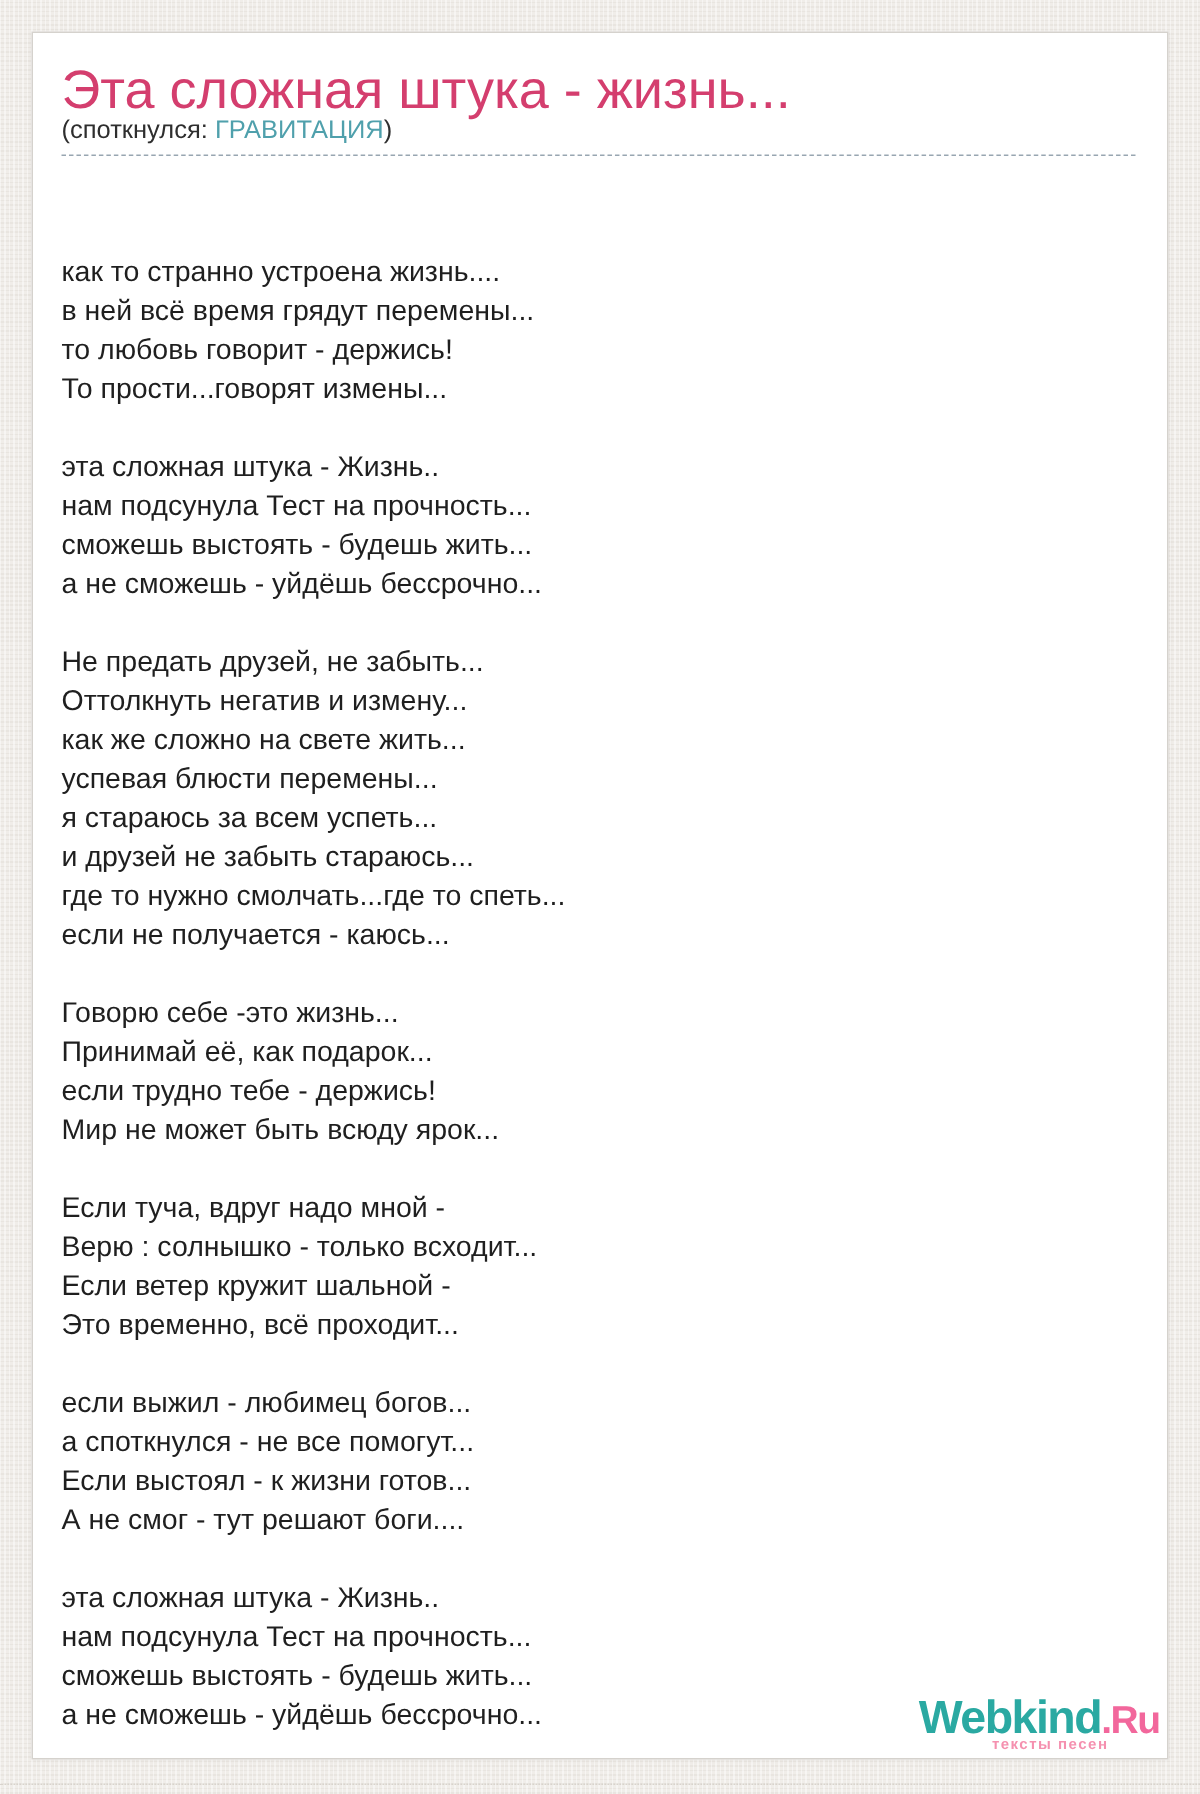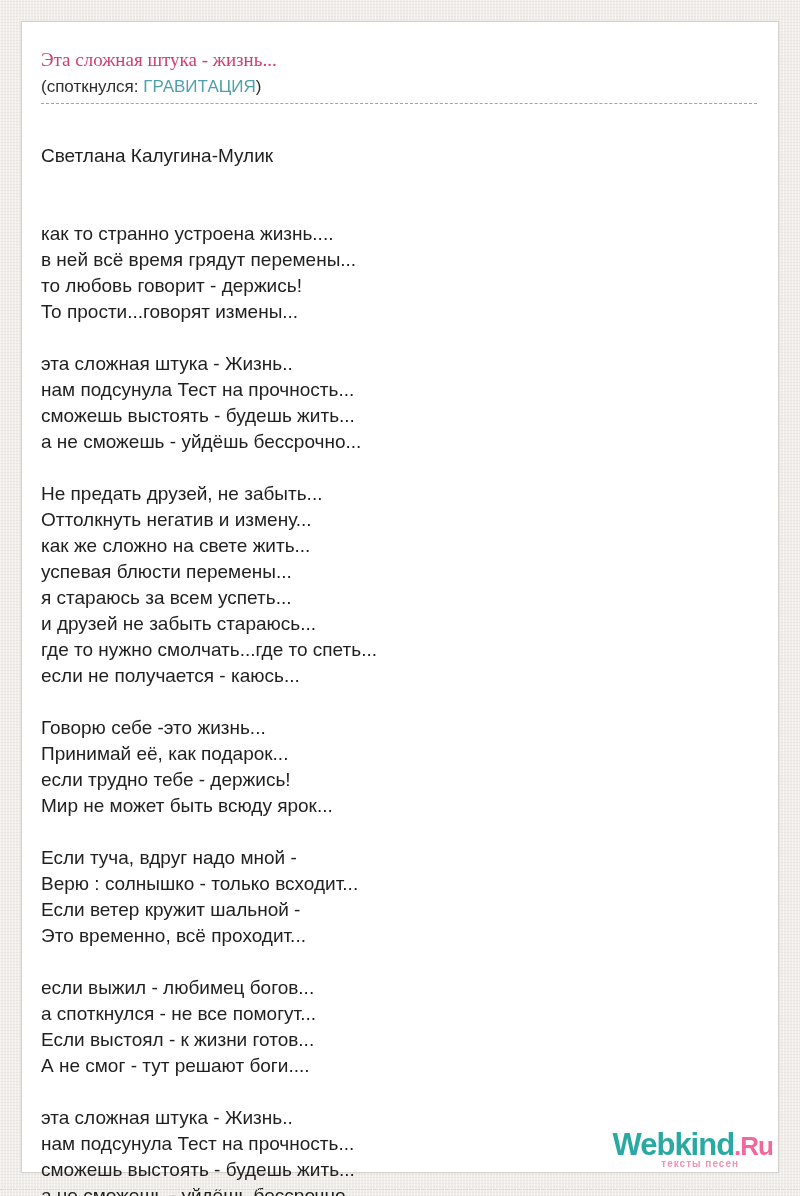--- a/index.html
+++ b/index.html
@@ -39,25 +39,24 @@
     border: 1px solid #d5d2cd;
     padding: 22px 21px 0 19px;
     box-shadow: 0 0 3px rgba(0,0,0,0.06);
   }
   .header {
     padding-bottom: 6px;
     border-bottom: 1px dashed var(--separator);
   }
   .page-title {
     margin: 0;
-    font-size: 19px;
+    font-size: 36px;
     font-weight: 400;
     line-height: 31px;
     color: var(--title-pink);
-    font-family: Liberation Serif, serif;
   }
   .artist-line {
     margin-top: 2px;
     font-size: 17px;
     line-height: 20px;
     color: #2e2e2e;
   }
   .artist-link {
     color: var(--link-teal);
     text-decoration: none;
@@ -102,21 +101,20 @@
 
 <div class="frame">
   <div class="card">
 
     <div class="header">
       <h1 class="page-title">Эта сложная штука - жизнь...</h1>
       <div class="artist-line"><span>(споткнулся:</span><span> </span><a class="artist-link">ГРАВИТАЦИЯ</a><span>)</span></div>
     </div>
 
     <div class="lyrics">
-      <div>Светлана Калугина-Мулик</div>
       <div class="lyrics-body">как то странно устроена жизнь....
 в ней всё время грядут перемены...
 то любовь говорит - держись!
 То прости...говорят измены...
 
 эта сложная штука - Жизнь..
 нам подсунула Тест на прочность...
 сможешь выстоять - будешь жить...
 а не сможешь - уйдёшь бессрочно...
 

